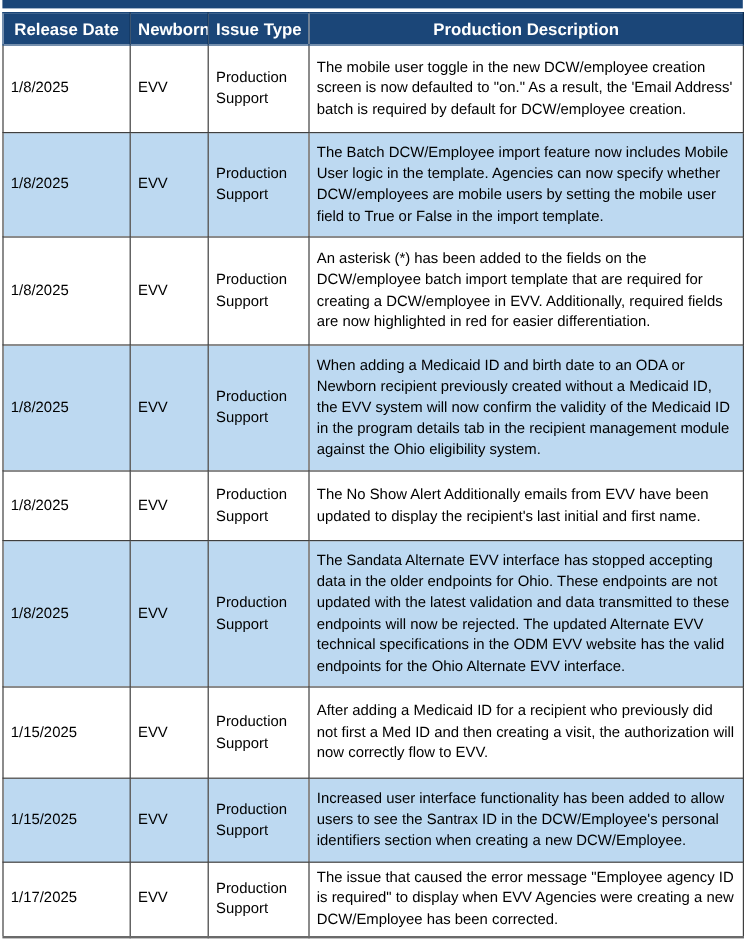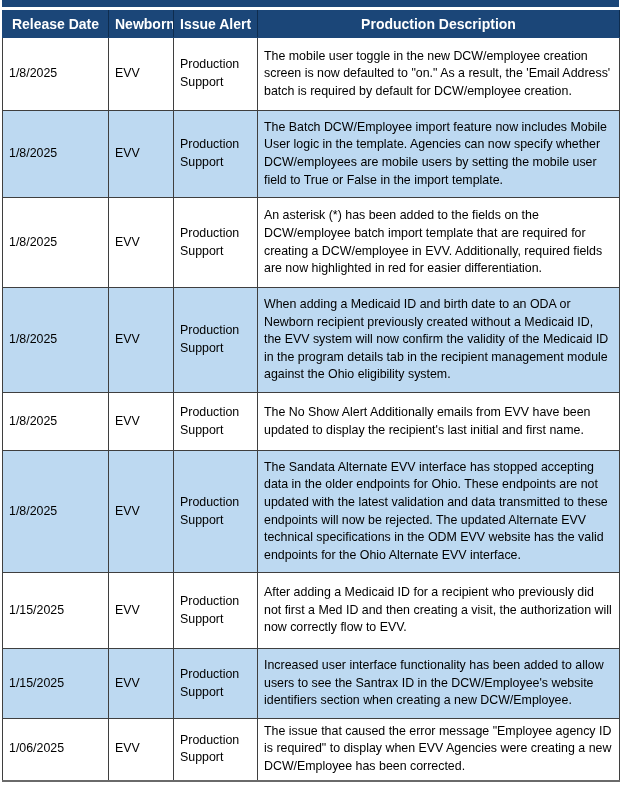--- a/index.html
+++ b/index.html
@@ -80,21 +80,21 @@
     <colgroup>
       <col class="c-date">
       <col class="c-sys">
       <col class="c-issue">
       <col class="c-desc">
     </colgroup>
     <thead>
       <tr>
         <th>Release Date</th>
         <th>Newborn</th>
-        <th>Issue Alert</th>
+        <th>Issue Type</th>
         <th>Production Description</th>
       </tr>
     </thead>
     <tbody>
       <tr>
         <td>1/8/2025</td>
         <td>EVV</td>
         <td>Production Support</td>
         <td>The mobile user toggle in the new DCW/employee creation screen is now defaulted to "on." As a result, the 'Email Address' batch is required by default for DCW/employee creation.</td>
       </tr>
@@ -131,23 +131,23 @@
       <tr>
         <td>1/15/2025</td>
         <td>EVV</td>
         <td>Production Support</td>
         <td>After adding a Medicaid ID for a recipient who previously did not first a Med ID and then creating a visit, the authorization will now correctly flow to EVV.</td>
       </tr>
       <tr>
         <td>1/15/2025</td>
         <td>EVV</td>
         <td>Production Support</td>
-        <td>Increased user interface functionality has been added to allow users to see the Santrax ID in the DCW/Employee's website identifiers section when creating a new DCW/Employee.</td>
+        <td>Increased user interface functionality has been added to allow users to see the Santrax ID in the DCW/Employee's personal identifiers section when creating a new DCW/Employee.</td>
       </tr>
       <tr>
-        <td>1/06/2025</td>
+        <td>1/17/2025</td>
         <td>EVV</td>
         <td>Production Support</td>
         <td>The issue that caused the error message "Employee agency ID is required" to display when EVV Agencies were creating a new DCW/Employee has been corrected.</td>
       </tr>
     </tbody>
   </table>
 </div>
 
 </body></html>

